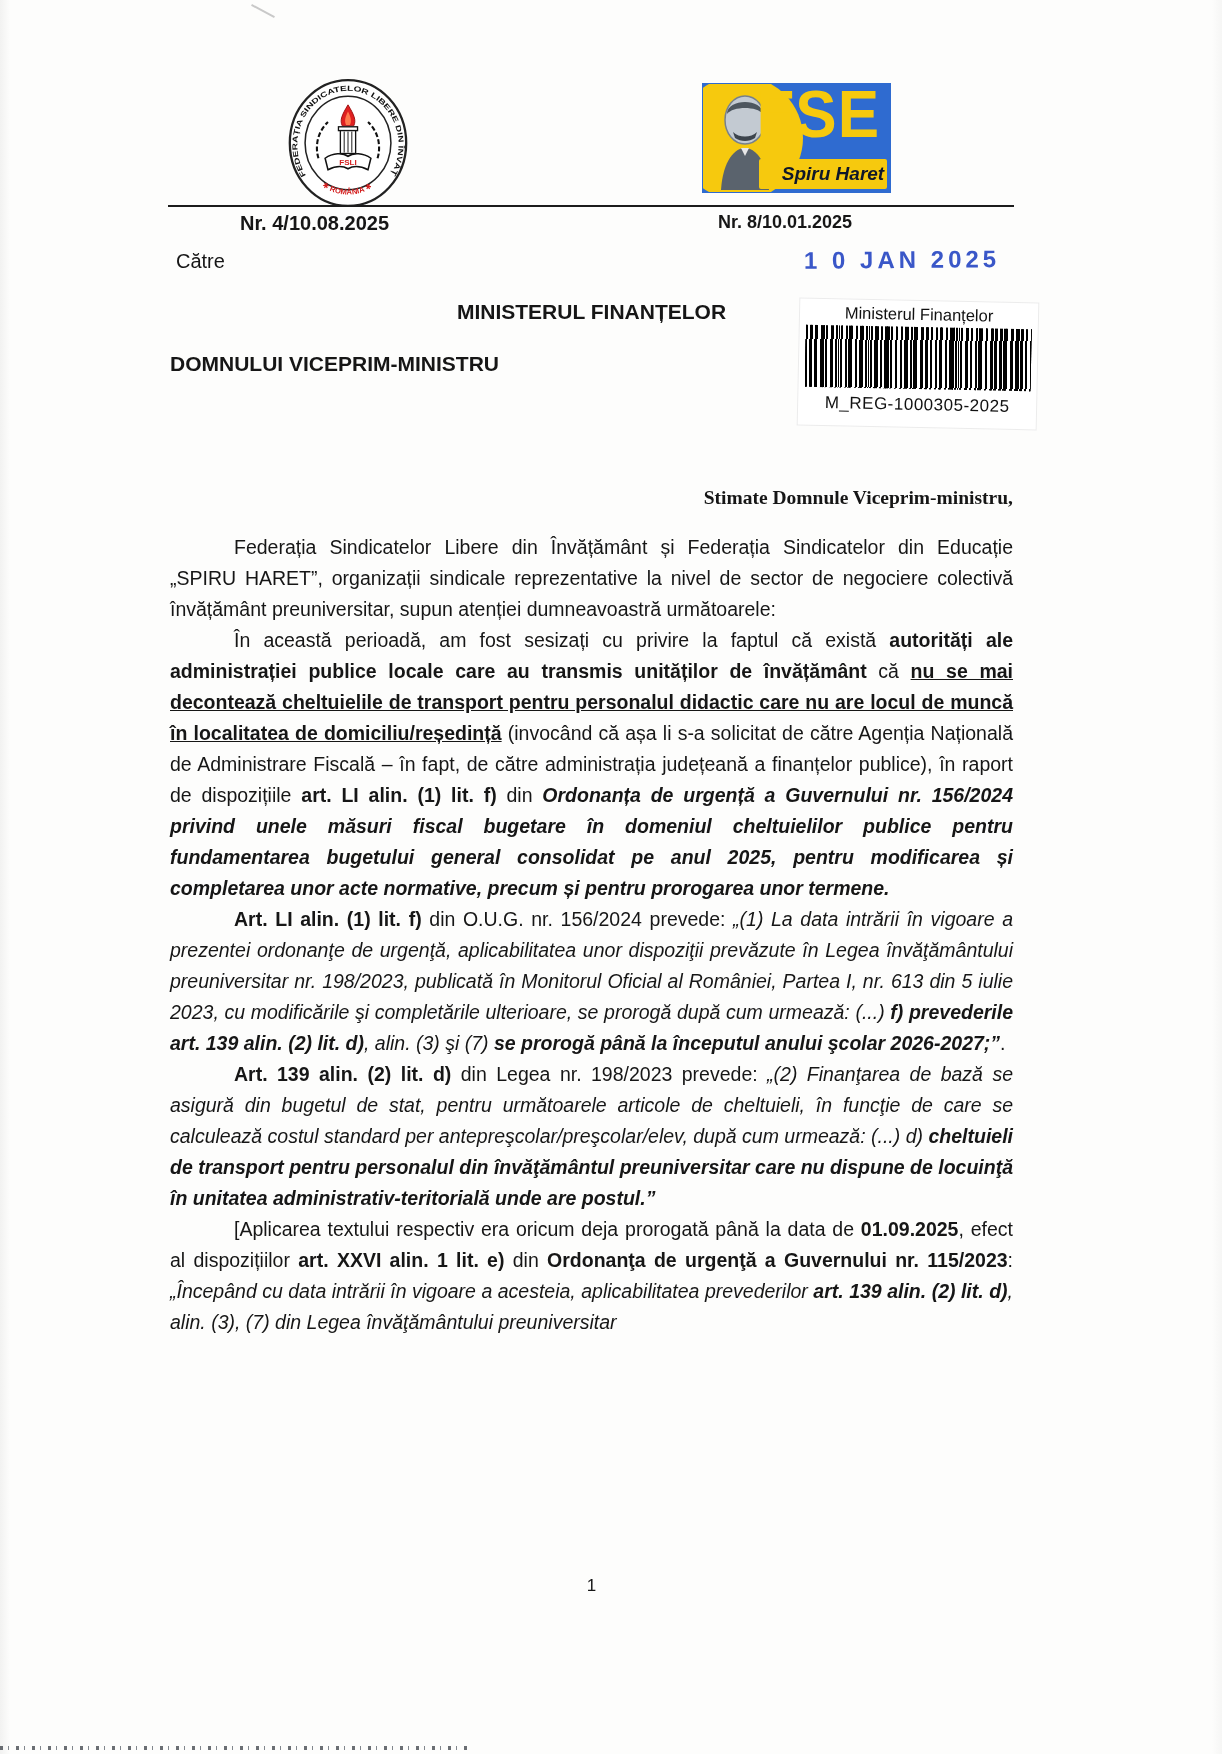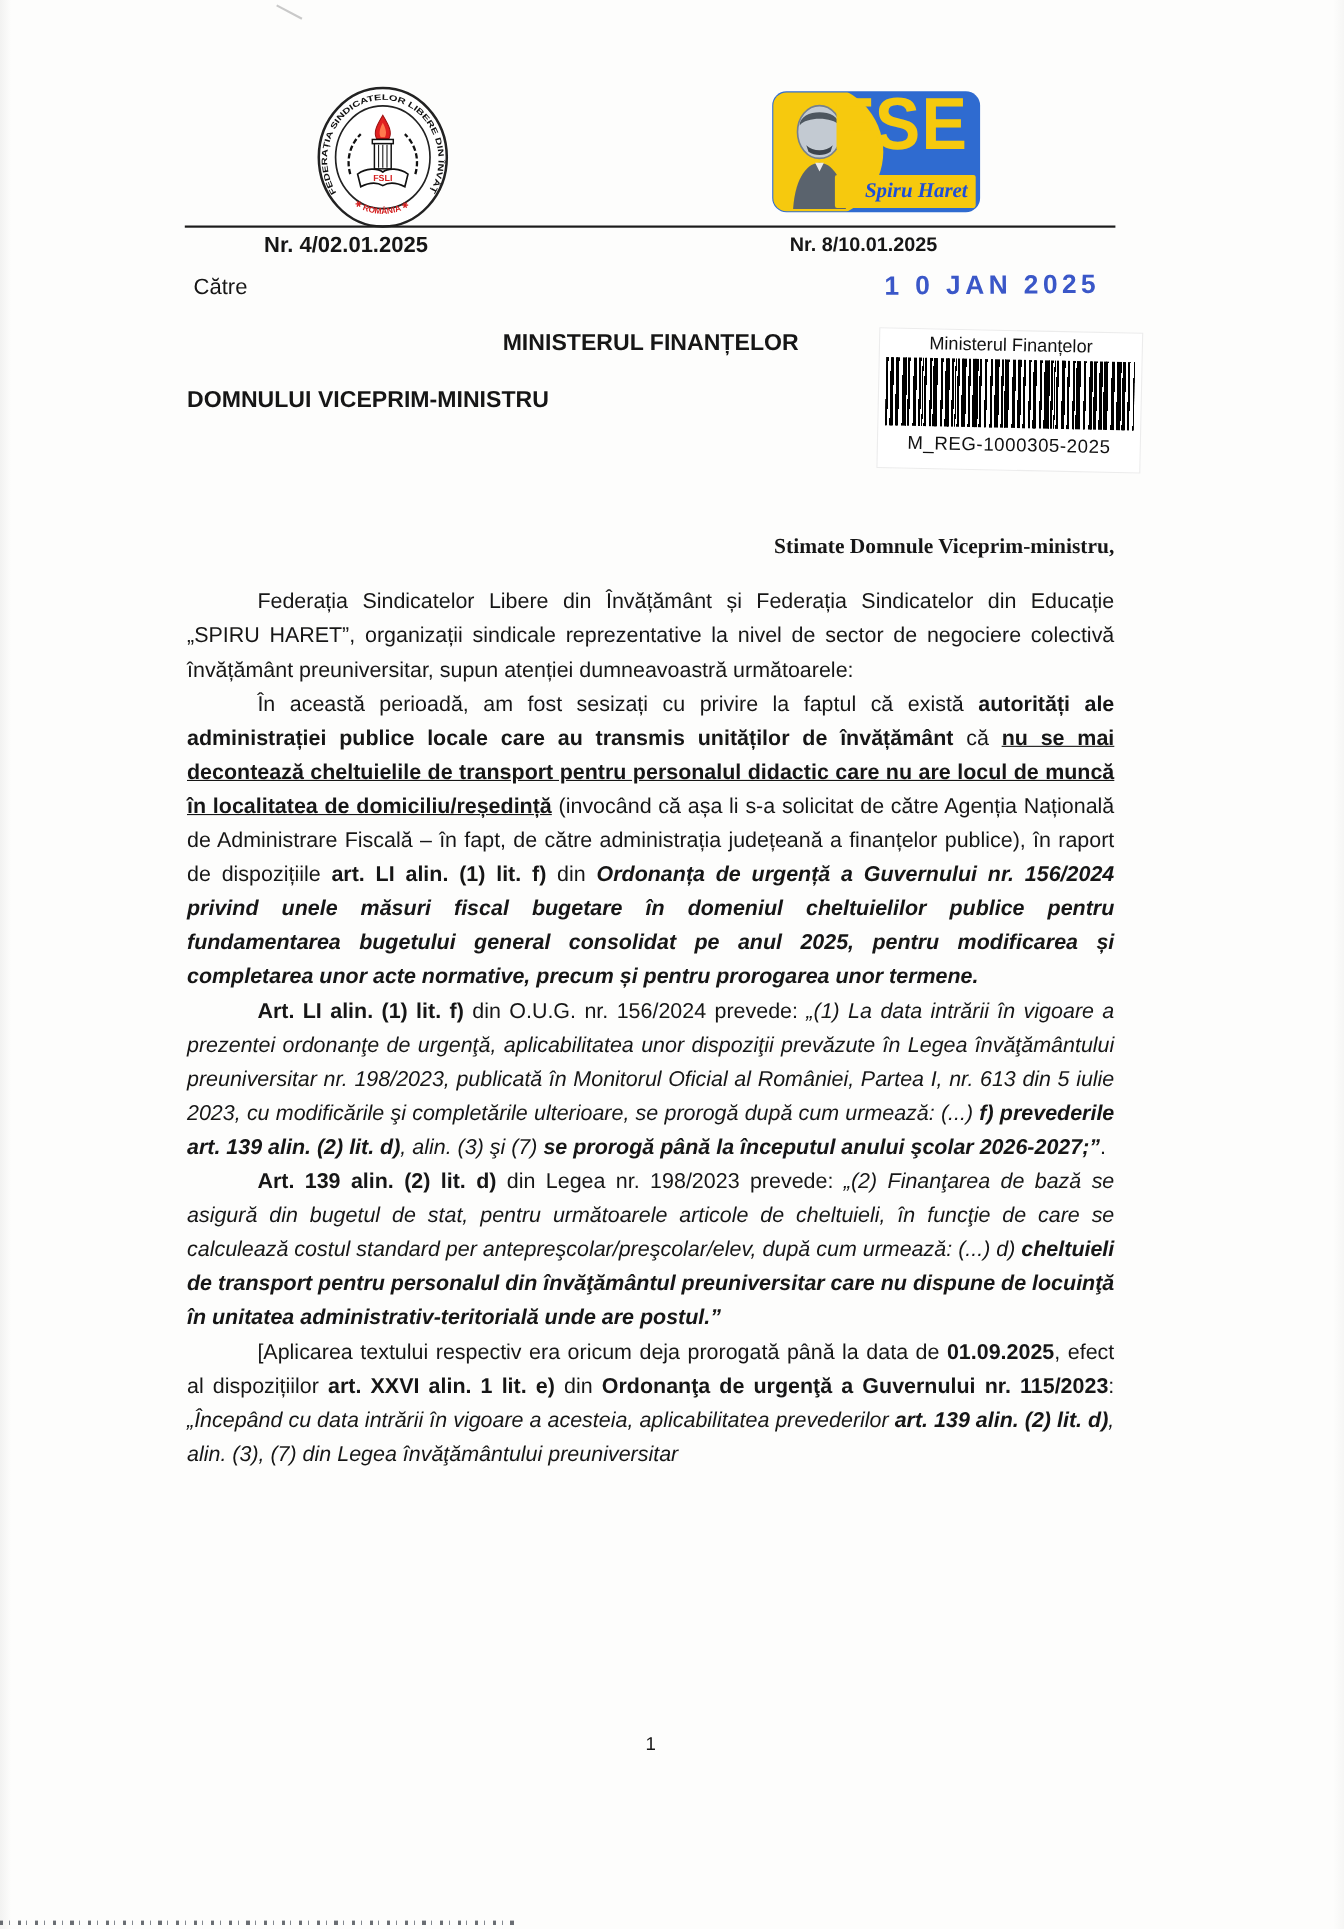--- a/index.html
+++ b/index.html
@@ -5,30 +5,30 @@
   html,body{margin:0;padding:0;}
   body{
     width:1222px;height:1754px;position:relative;
     background:linear-gradient(90deg,#f2f2f1 0,#fdfdfc 10px,#fdfdfc 1212px,#f6f6f5 1222px);
     font-family:"Liberation Sans","DejaVu Sans",sans-serif;
     color:#161616;overflow:hidden;
   }
   .page{position:absolute;inset:0;}
   
   .fsli-logo{position:absolute;left:286px;top:76px;width:124px;height:134px;}
-  .fse-logo{position:absolute;left:703px;top:84px;width:187px;height:108px;border-radius:12px;
+  .fse-logo{position:absolute;left:703px;top:84px;width:187px;height:108px;border-radius:0;
     background:#2f6bd0;overflow:hidden;box-shadow:0 0 0 1px #2f6bd0;}
   .fse-yellow-blob{position:absolute;left:-26px;top:-8px;width:126px;height:124px;background:#f6c90e;border-radius:50%;}
   .fse-portrait{position:absolute;left:2px;top:2px;}
   .fse-acronym{position:absolute;right:10px;top:-6px;font-size:62px;font-weight:800;color:#f6c90e;
     letter-spacing:1px;transform:scaleY(1.08);font-family:"Liberation Sans",sans-serif;}
   .fse-band{position:absolute;right:3px;bottom:3px;width:128px;height:30px;background:#f6c90e;
     display:flex;align-items:center;justify-content:center;border-radius:2px;}
-  .fse-subtitle{font-family:Liberation Serif, serif;font-style:italic;font-weight:700;
-    color:#1d4ed8;font-size:19px;padding-left:20px;}
+  .fse-subtitle{font-family:Liberation Sans, sans-serif;font-style:italic;font-weight:700;
+    color:#0f172a;font-size:19px;padding-left:20px;}
   .header-rule{position:absolute;left:168px;top:205px;width:846px;height:2px;background:#1c1c1c;}
   .nr-left{position:absolute;left:240px;top:212px;font-size:20px;font-weight:700;}
   .nr-right{position:absolute;left:718px;top:212px;font-size:18px;font-weight:700;}
   .to-label{position:absolute;left:176px;top:250px;font-size:20px;}
   .date-stamp{position:absolute;left:804px;top:246px;font-size:24px;font-weight:700;color:#3a57c8;
     letter-spacing:4px;transform:rotate(-0.5deg);}
   .recipient1{position:absolute;left:170px;top:300px;width:843px;text-align:center;font-size:21px;font-weight:700;}
   .recipient2{position:absolute;left:170px;top:352px;width:843px;text-align:left;font-size:21px;font-weight:700;}
   .recipient3{position:absolute;left:170px;top:385px;width:843px;text-align:center;font-size:21px;font-weight:700;}
   .registry-box{position:absolute;left:798px;top:300px;width:240px;height:128px;background:#fff;
@@ -101,21 +101,21 @@
       </svg>
     </div>
     <div class="fse-acronym">FSE</div>
     <div class="fse-band">
       <span class="fse-subtitle">Spiru Haret</span>
     </div>
   </div>
 
   <div class="header-rule"></div>
 
-  <div class="nr-left">Nr. 4/02.01.2025</div>
+  <div class="nr-left">Nr. 4/10.08.2025</div>
   <div class="nr-right">Nr. 8/10.01.2025</div>
   <div class="to-label">Către</div>
   <div class="date-stamp">1 0 JAN 2025</div>
 
   <div class="recipient1">MINISTERUL FINANȚELOR</div>
   <div class="recipient2">DOMNULUI VICEPRIM-MINISTRU</div>
 
   <div class="registry-box">
     <div class="registry-label">Ministerul Finanțelor</div>
     <div class="barcode"></div>

